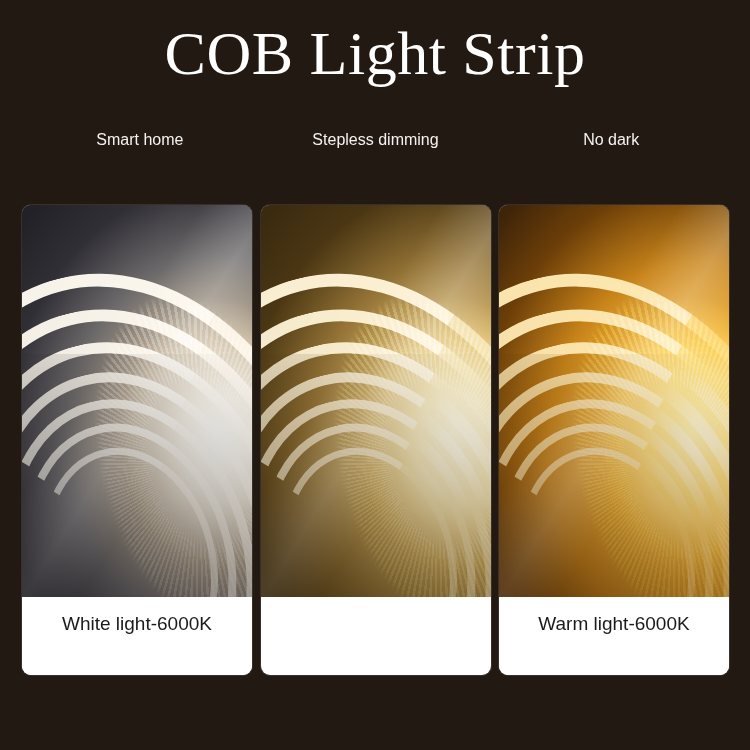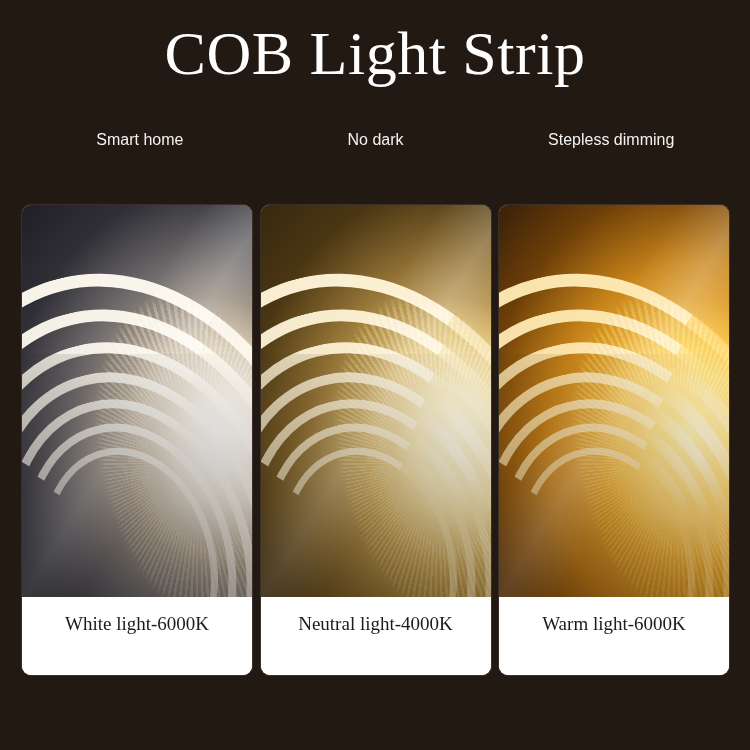--- a/index.html
+++ b/index.html
@@ -192,40 +192,39 @@
   .card-2 .floor { background: linear-gradient(200deg, rgba(95,56,10,0.0) 0%, rgba(95,56,10,0.30) 55%, rgba(62,35,8,0.55) 100%); }
 
   
   .caption {
     flex: 1 1 auto;
     background: #ffffff;
     display: flex;
     align-items: center;
     justify-content: center;
     padding-bottom: 24px;
-    font-family: Liberation Serif, serif;
   }
   .caption-text {
     color: #1b1b1b;
     font-size: 19px;
     line-height: 26px;
     font-weight: 400;
     white-space: nowrap;
   }
 </style>
 </head>
 <body>
 
 <div id="header">
   <div id="page-title">COB Light Strip</div>
 
   <div id="subtitle-row">
     <div class="subtitle">Smart home</div>
+    <div class="subtitle">Stepless dimming</div>
     <div class="subtitle">No dark</div>
-    <div class="subtitle">Stepless dimming</div>
   </div>
 </div>
 
 <div id="cards-row">
 
   <div class="card card-0">
     <div class="photo">
       <div class="bg"></div>
       <div class="coil">
         <div class="ring r1"></div>
@@ -256,23 +255,20 @@
         <div class="ring r4"></div>
         <div class="ring r5"></div>
         <div class="ring r6"></div>
         <div class="ring r7"></div>
       </div>
       <div class="ribs"></div>
       <div class="glow"></div>
       <div class="sheen"></div>
       <div class="floor"></div>
     </div>
-    <div class="caption">
-      <span class="caption-text">Neutral light-4000K</span>
-    </div>
   </div>
 
   <div class="card card-2">
     <div class="photo">
       <div class="bg"></div>
       <div class="coil">
         <div class="ring r1"></div>
         <div class="ring r2"></div>
         <div class="ring r3"></div>
         <div class="ring r4"></div>

